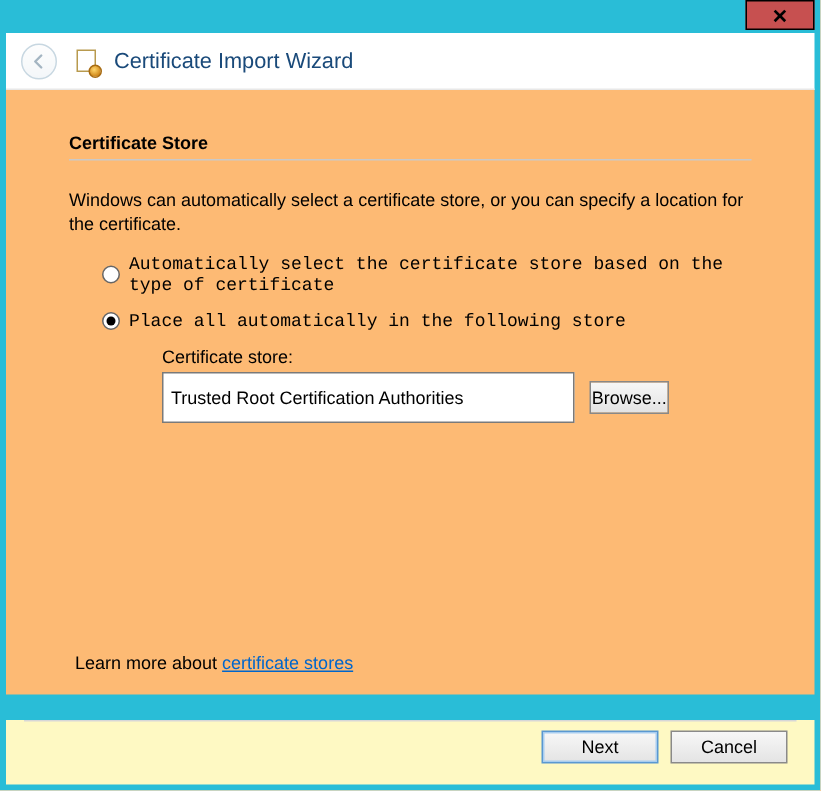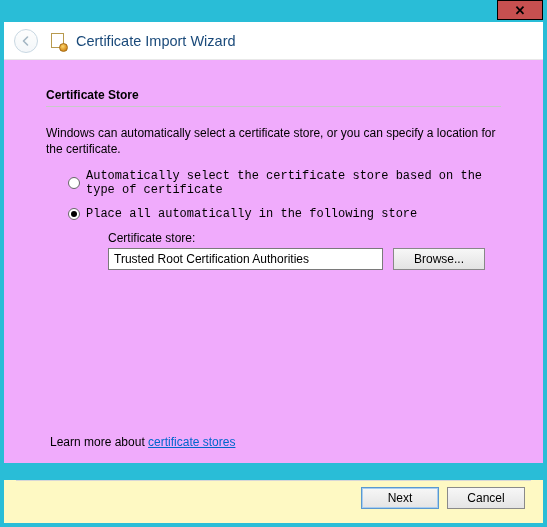--- a/index.html
+++ b/index.html
@@ -90,21 +90,21 @@
     font-size: 14.5px;
     color: #1a4a7a;
     text-align: center;
   }
   .content {
     position: absolute;
     top: 60px;
     left: 4px;
     right: 4px;
     bottom: 64px;
-    background: #f0abfc;
+    background: #fdba74;
     padding: 28px 42px 10px 42px;
     color: #000;
   }
   .section-heading {
     font-weight: bold;
     font-size: 12px;
     margin-bottom: 4px;
   }
   .section-sub {
     margin-left: 16px;
@@ -159,31 +159,31 @@
     font-size: 12px;
     margin-bottom: 3px;
   }
   .store-row {
     display: flex;
     align-items: center;
     gap: 10px;
   }
   .store-input {
     flex: 0 0 275px;
-    height: 22px;
+    height: 34px;
     border: 1px solid #7a7a7a;
     background: #fff;
     padding: 0 5px;
     font-size: 12px;
     display: flex;
     align-items: center;
   }
   .browse-btn {
     height: 22px;
-    width: 92px;
+    width: 53px;
     border: 1px solid #888;
     background: linear-gradient(#f7f7f7, #e3e3e3);
     font-size: 12px;
     display: flex;
     align-items: center;
     justify-content: center;
     cursor: pointer;
   }
   .learn-more {
     position: absolute;

